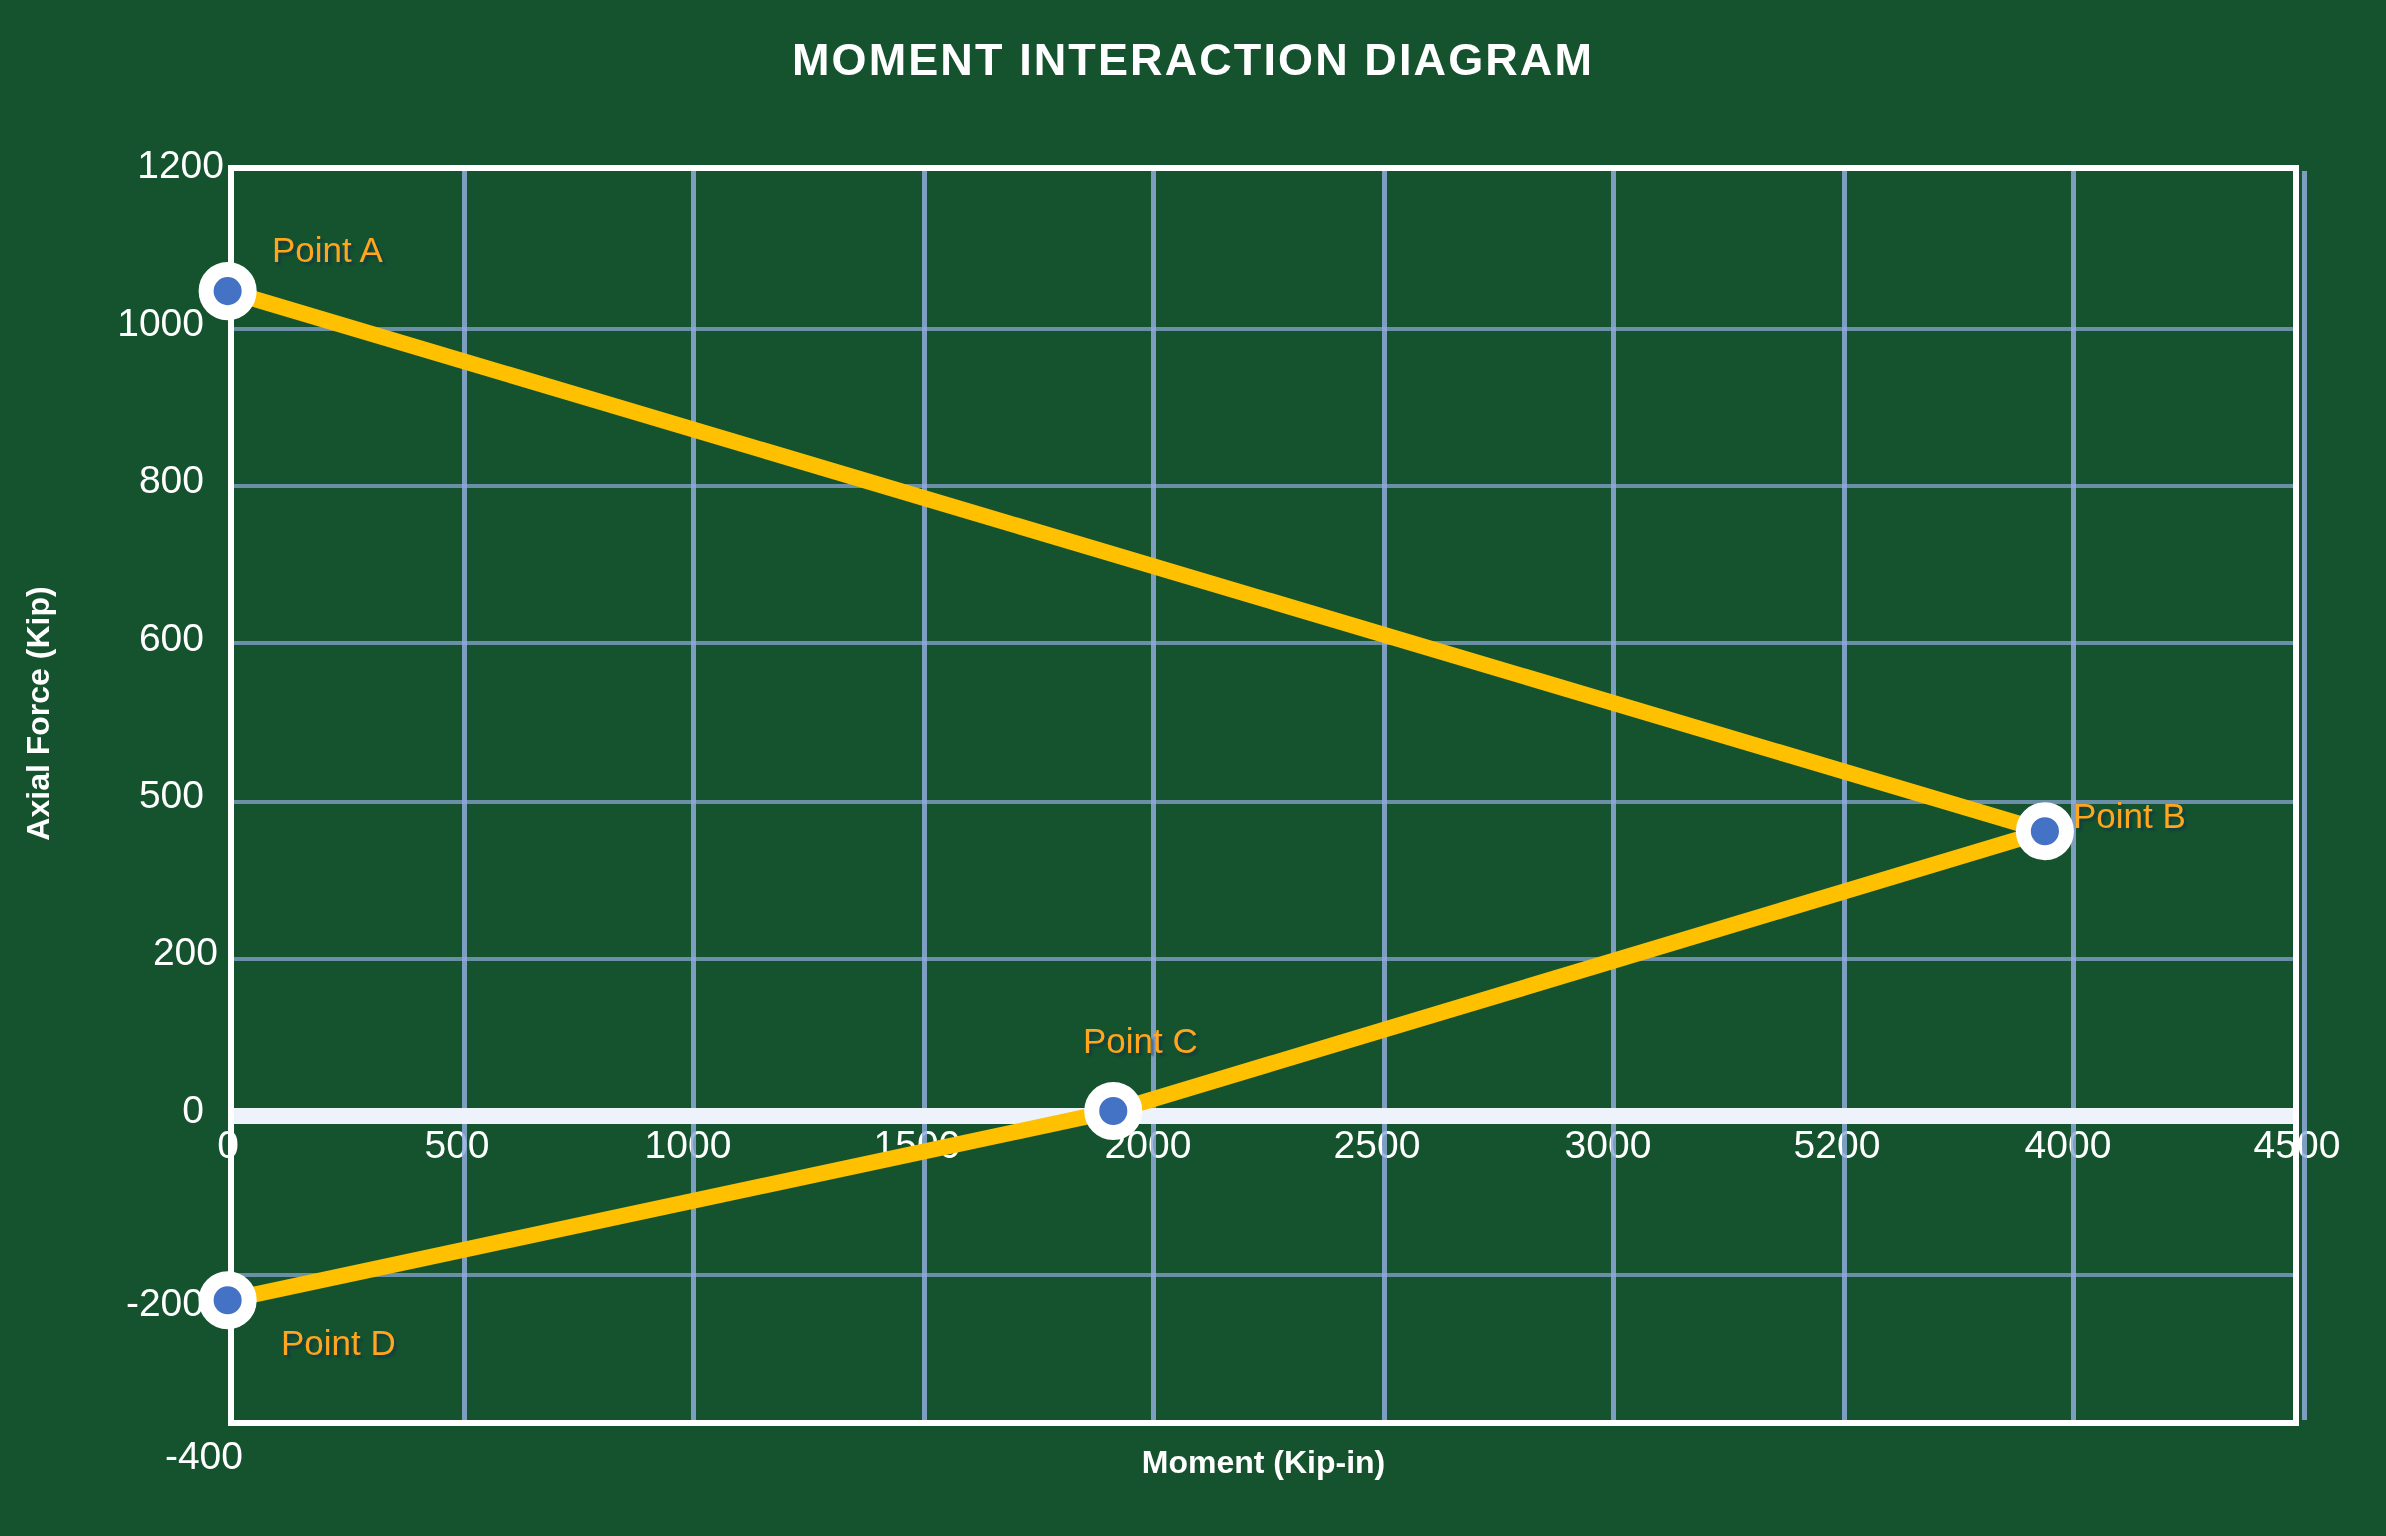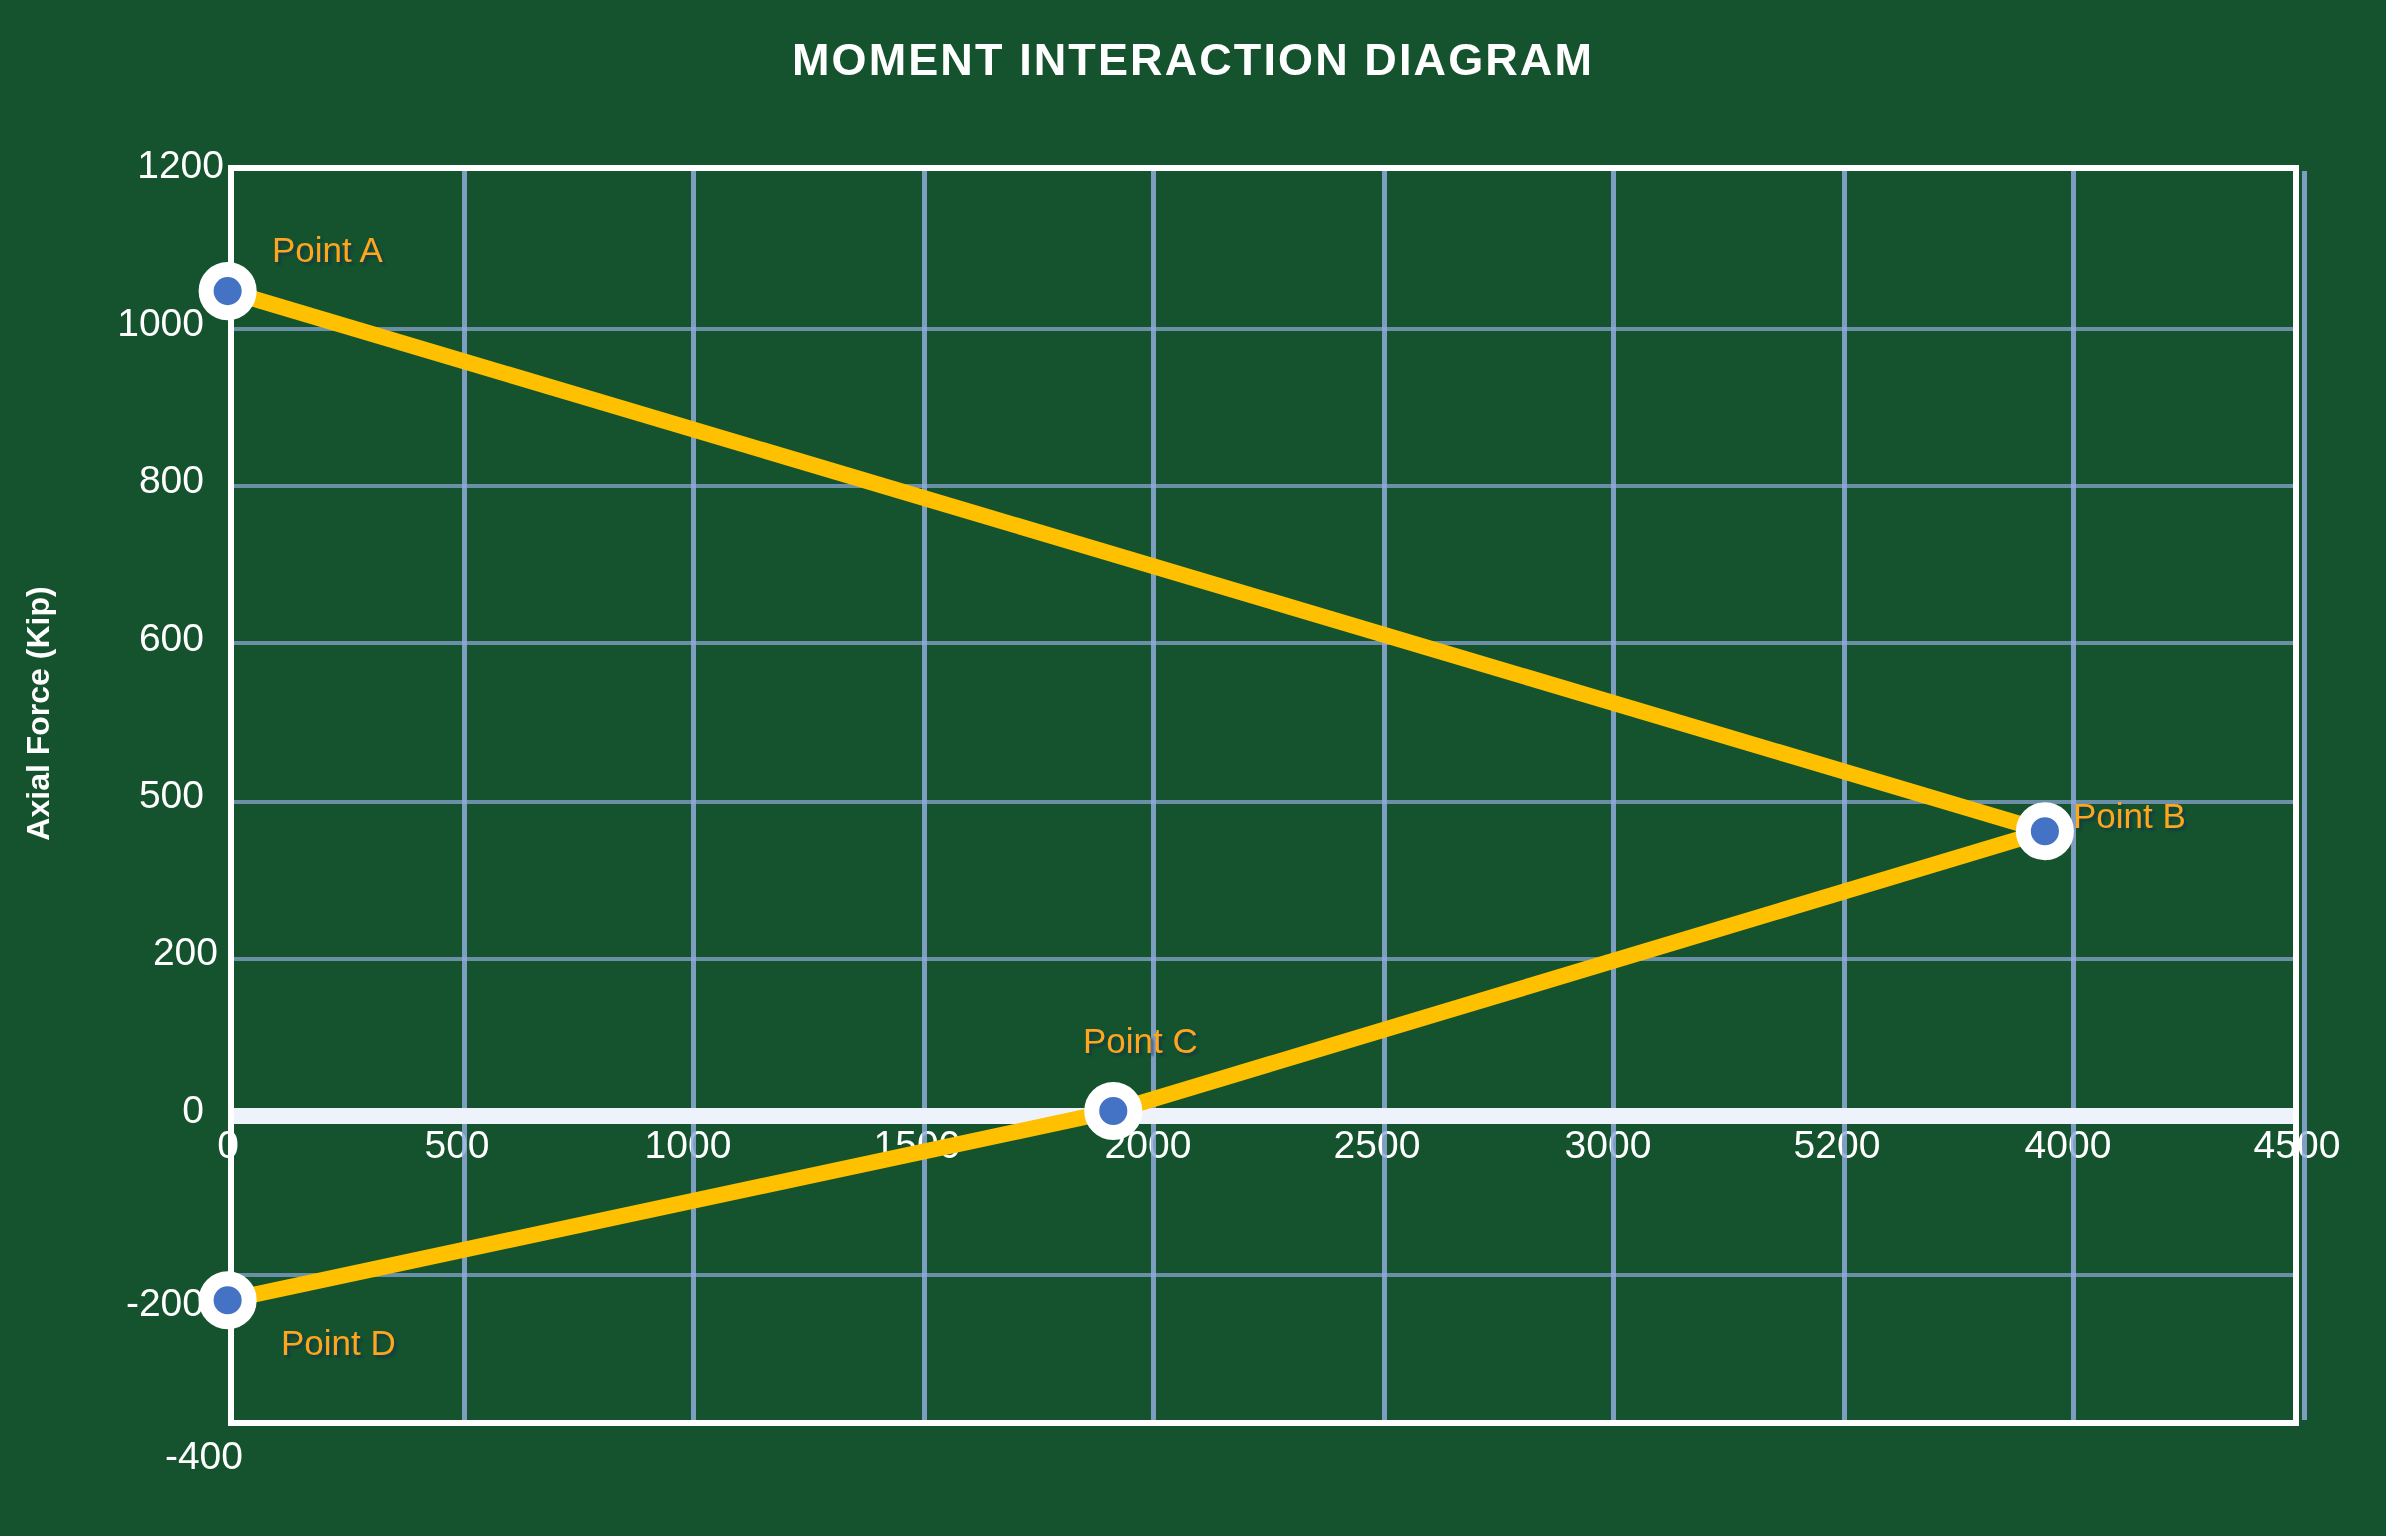--- a/index.html
+++ b/index.html
@@ -162,20 +162,21 @@
   <div class="xtick-wrap" style="left:585px;">1000</div>
   <div class="xtick-wrap" style="left:814px;">1500</div>
   <div class="xtick-wrap" style="left:1045px;">2000</div>
   <div class="xtick-wrap" style="left:1274px;">2500</div>
   <div class="xtick-wrap" style="left:1505px;">3000</div>
   <div class="xtick-wrap" style="left:1734px;">5200</div>
   <div class="xtick-wrap" style="left:1965px;">4000</div>
   <div class="xtick-wrap" style="left:2194px;">4500</div>
 
   <div id="y-axis-title">Axial Force (Kip)</div>
+  <div id="x-axis-title">Moment (Kip-in)</div>
 
   <div id="plot-area">
     <div class="gridline-v" style="left:228px;"></div>
     <div class="gridline-v" style="left:457px;"></div>
     <div class="gridline-v" style="left:688px;"></div>
     <div class="gridline-v" style="left:917px;"></div>
     <div class="gridline-v" style="left:1148px;"></div>
     <div class="gridline-v" style="left:1377px;"></div>
     <div class="gridline-v" style="left:1608px;"></div>
     <div class="gridline-v" style="left:1837px;"></div>

